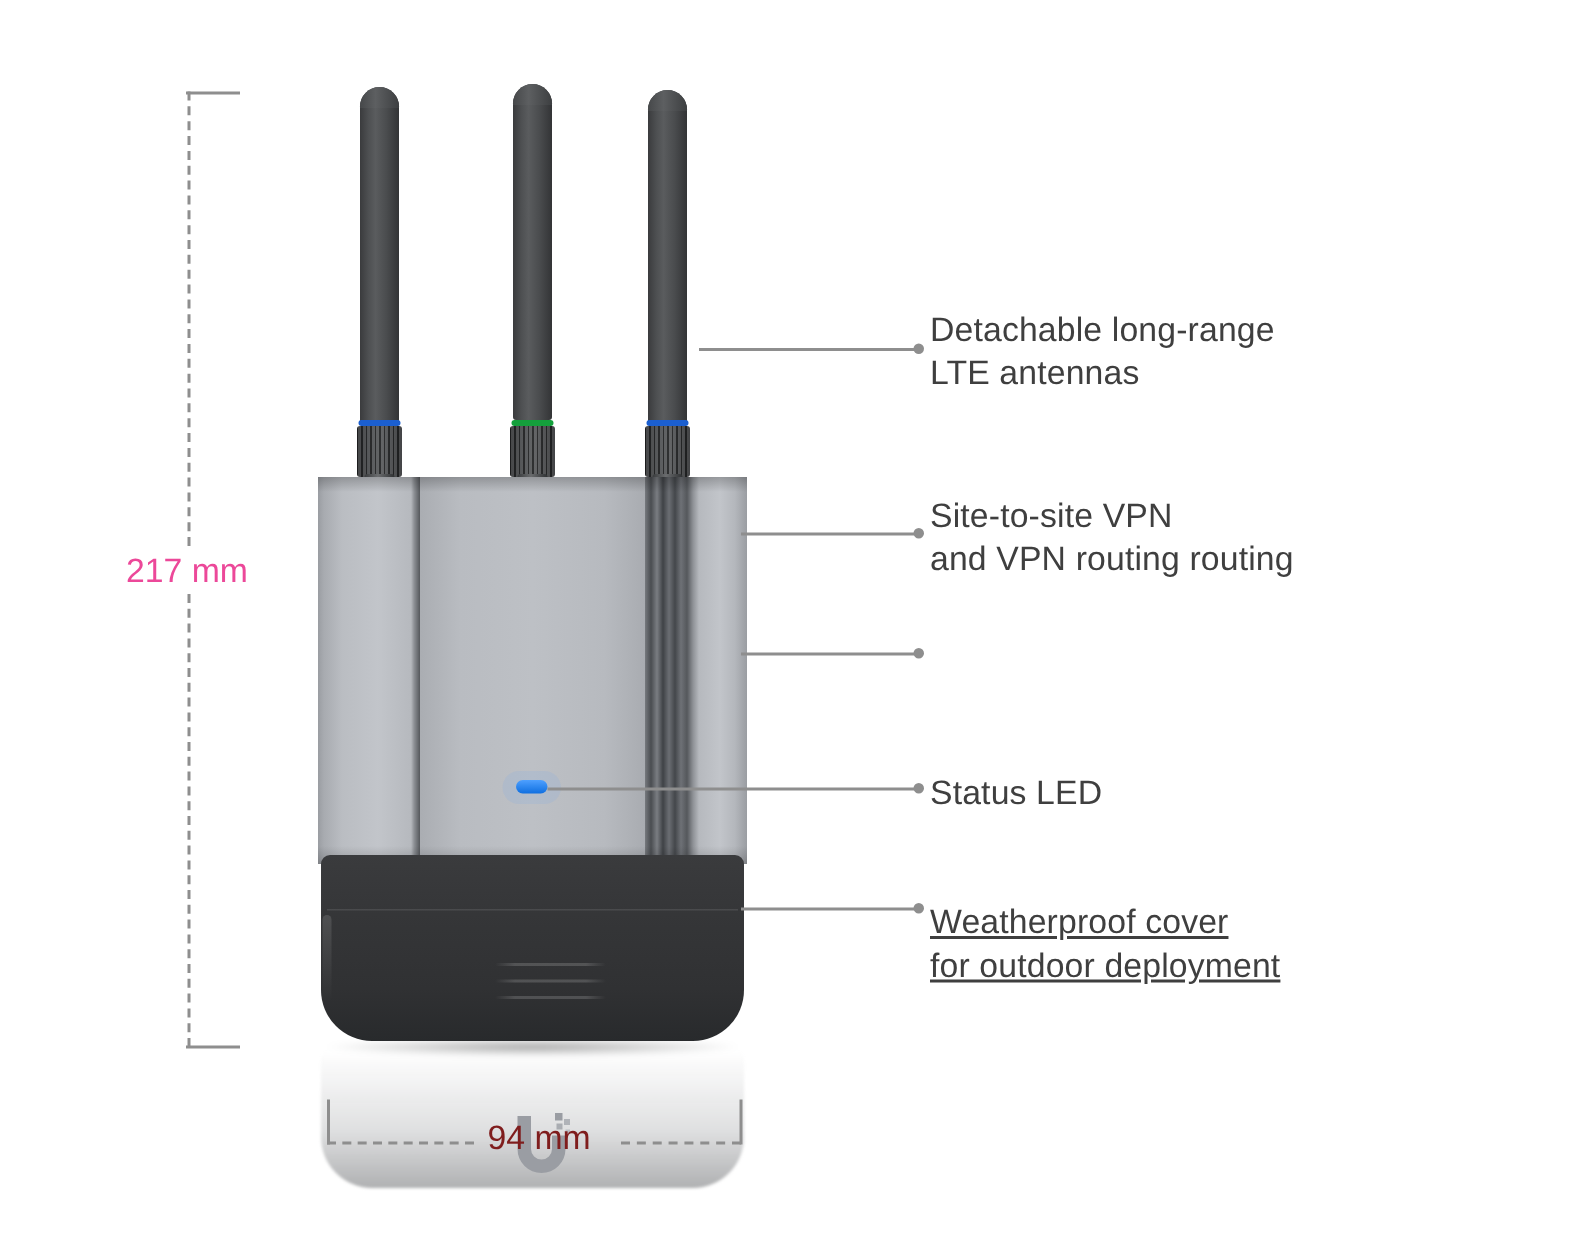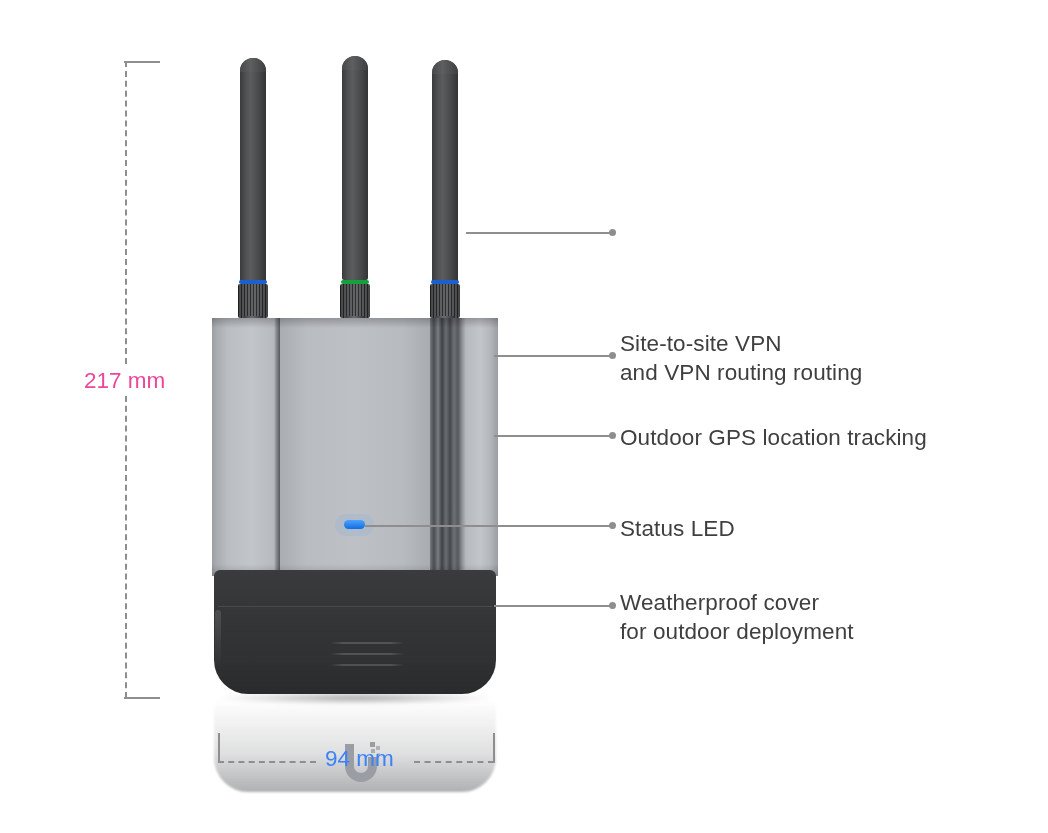--- a/index.html
+++ b/index.html
@@ -30,21 +30,21 @@
   .dim-cap-h{position:absolute;height:2px;background:#8e8e8e;}
   .dim-v-label{
     position:absolute;font-size:22.5px;color:#ec4899;
     background:#fff;padding:2px 0;
   }
 
   
   .dim-h-line{position:absolute;height:0;border-top:2px dashed #8e8e8e;}
   .dim-cap-v{position:absolute;width:2px;background:#8e8e8e;}
   .dim-h-label{
-    position:absolute;font-size:22.5px;color:#3b82f6;
+    position:absolute;font-size:22.5px;color:#7f1d1d;
   }
 
   
   .device{position:absolute;left:212px;top:318px;width:286px;height:382px;}
 
   
   .chassis{
     position:absolute;left:0;top:0;width:286px;height:258px;
     background:linear-gradient(90deg,
       #9a9da2 0px,#a8abb0 4px,#babdc2 16px,#c2c5ca 40px,#b6b9be 62px,
@@ -239,25 +239,26 @@
 
   <div class="leader" style="left:494px;top:435px;width:118px;"></div>
   <div class="leader-dot" style="left:609px;top:432px;"></div>
 
   <div class="leader" style="left:365px;top:525px;width:247px;"></div>
   <div class="leader-dot" style="left:609px;top:522px;"></div>
 
   <div class="leader" style="left:494px;top:605px;width:118px;"></div>
   <div class="leader-dot" style="left:609px;top:602px;"></div>
 
+  <div class="callout" style="left:620px;top:205px;">Detachable long-range
+LTE antennas</div>
   <div class="callout" style="left:620px;top:329px;">Site-to-site VPN
 and VPN routing routing</div>
-  <div class="callout" style="left:620px;top:423px;">Outdoor GPS location tracking</div>
   <div class="callout" style="left:620px;top:514px;">Status LED</div>
-  <div class="callout" style="left:620px;top:588px;">Weatherproof cover
+  <div class="callout" style="left:620px;top:600px;text-decoration:underline;">Weatherproof cover
 for outdoor deployment</div>
 
   <div>
     <div class="dim-cap-v" style="left:218px;top:733px;height:30px;"></div>
     <div class="dim-h-line" style="left:218px;top:761px;width:98px;"></div>
     <div class="dim-h-line" style="left:414px;top:761px;width:80px;"></div>
     <div class="dim-cap-v" style="left:493px;top:733px;height:30px;"></div>
     <div class="dim-h-label" style="left:325px;top:746px;">94 mm</div>
   </div>
 

